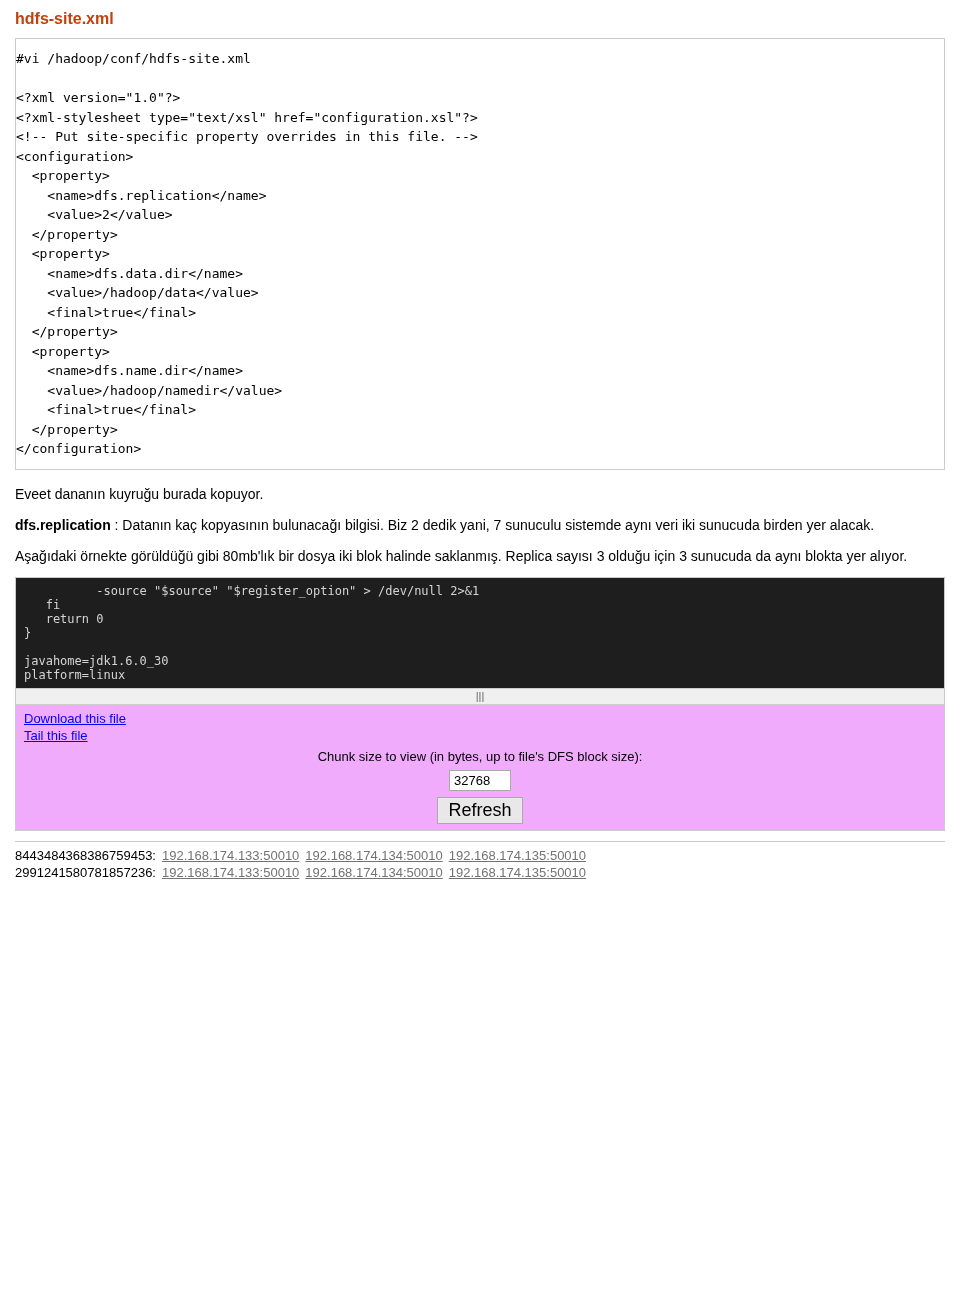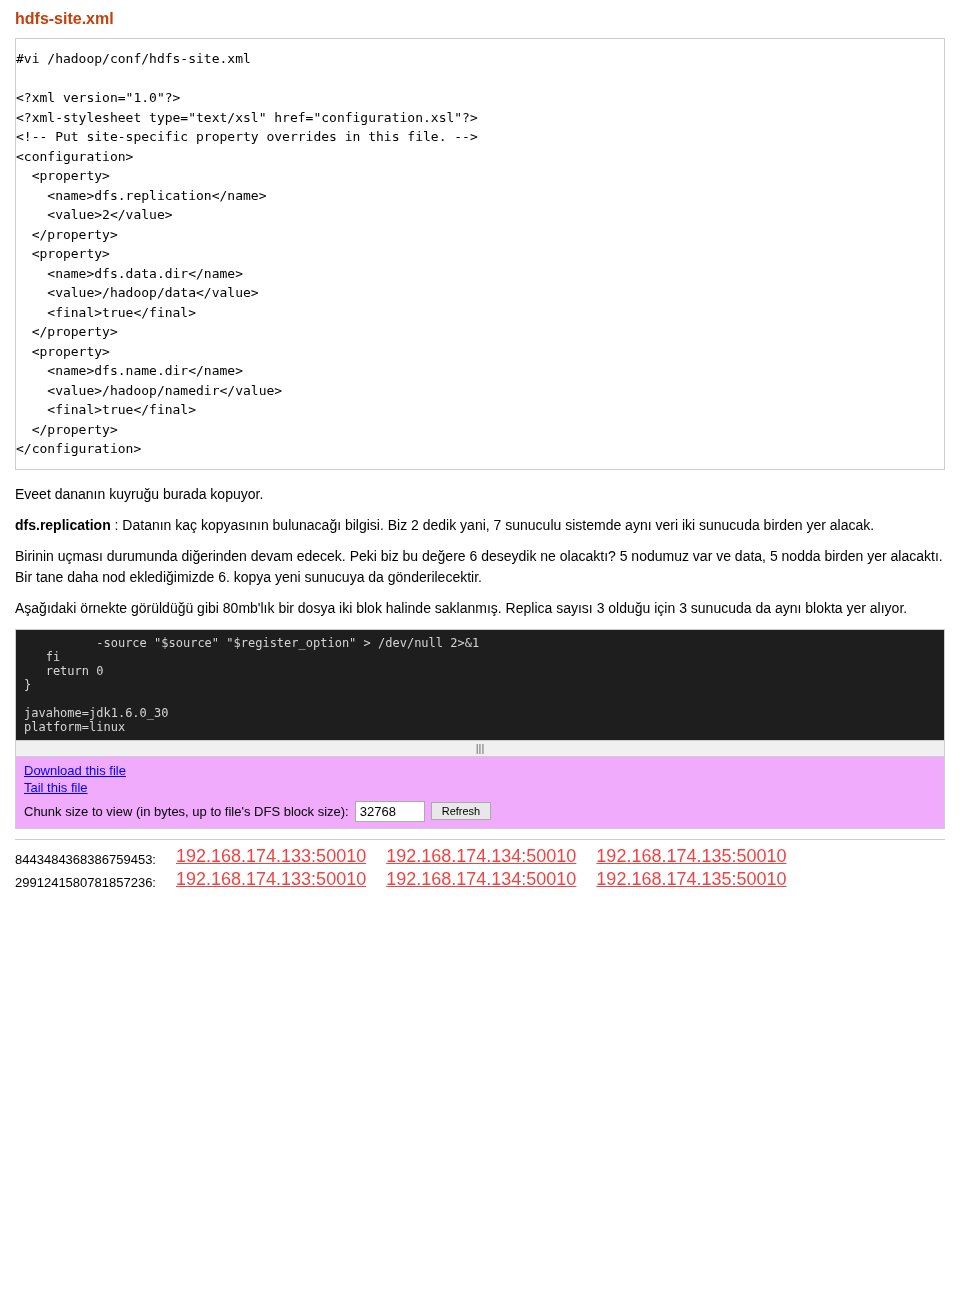--- a/index.html
+++ b/index.html
@@ -74,62 +74,63 @@
       cursor: pointer;
       font-size: 13px;
       margin-bottom: 2px;
     }
     .chunk-row {
       display: flex;
       align-items: center;
       gap: 6px;
       margin-top: 6px;
       font-size: 13px;
+      flex-direction: column;
     }
     .chunk-label {
       color: #000;
     }
     .chunk-input {
       border: 1px solid #aaa;
       padding: 2px 4px;
       font-size: 13px;
-      width: 70px;
+      width: 62px;
     }
     .refresh-btn {
       border: 1px solid #aaa;
       background: #e8e8e8;
       padding: 2px 10px;
-      font-size: 11px;
+      font-size: 18px;
       cursor: pointer;
     }
     .blocks-section {
       margin-top: 10px;
       font-size: 13px;
       border-top: 1px solid #ccc;
       padding-top: 6px;
     }
     .blocks-section .total-blocks {
       font-weight: bold;
       margin-bottom: 4px;
     }
     .block-row {
       display: flex;
-      gap: 20px;
-      align-items: flex-end;
+      gap: 6px;
+      align-items: center;
       margin-bottom: 2px;
       flex-wrap: wrap;
     }
     .block-id {
       color: #000;
       font-size: 13px;
     }
     .block-link {
-      color: #ef4444;
+      color: #737373;
       text-decoration: underline;
-      font-size: 18px;
+      font-size: 13px;
       cursor: pointer;
     }
   </style>
 </head>
 <body>
 
 <h1 class="page-title">hdfs-site.xml</h1>
 
 <div class="code-block">#vi /hadoop/conf/hdfs-site.xml
 
@@ -151,21 +152,20 @@
     &lt;value&gt;/hadoop/namedir&lt;/value&gt;
     &lt;final&gt;true&lt;/final&gt;
   &lt;/property&gt;
 &lt;/configuration&gt;</div>
 
 <div class="prose">
   <p>Eveet dananın kuyruğu burada kopuyor.</p>
   <p>
     <strong>dfs.replication</strong><span> : Datanın kaç kopyasının bulunacağı bilgisi. Biz 2 dedik yani, 7 sunuculu sistemde aynı veri iki sunucuda birden yer alacak.</span>
   </p>
-  <p>Birinin uçması durumunda diğerinden devam edecek. Peki biz bu değere 6 deseydik ne olacaktı? 5 nodumuz var ve data, 5 nodda birden yer alacaktı. Bir tane daha nod eklediğimizde 6. kopya yeni sunucuya da gönderilecektir.</p>
   <p>Aşağıdaki örnekte görüldüğü gibi 80mb'lık bir dosya iki blok halinde saklanmış. Replica sayısı 3 olduğu için 3 sunucuda da aynı blokta yer alıyor.</p>
 </div>
 
 <div class="file-viewer">
   <div class="file-viewer-content">
     <pre>          -source "$source" "$register_option" &gt; /dev/null 2&gt;&amp;1
    fi
    return 0
 }
 

